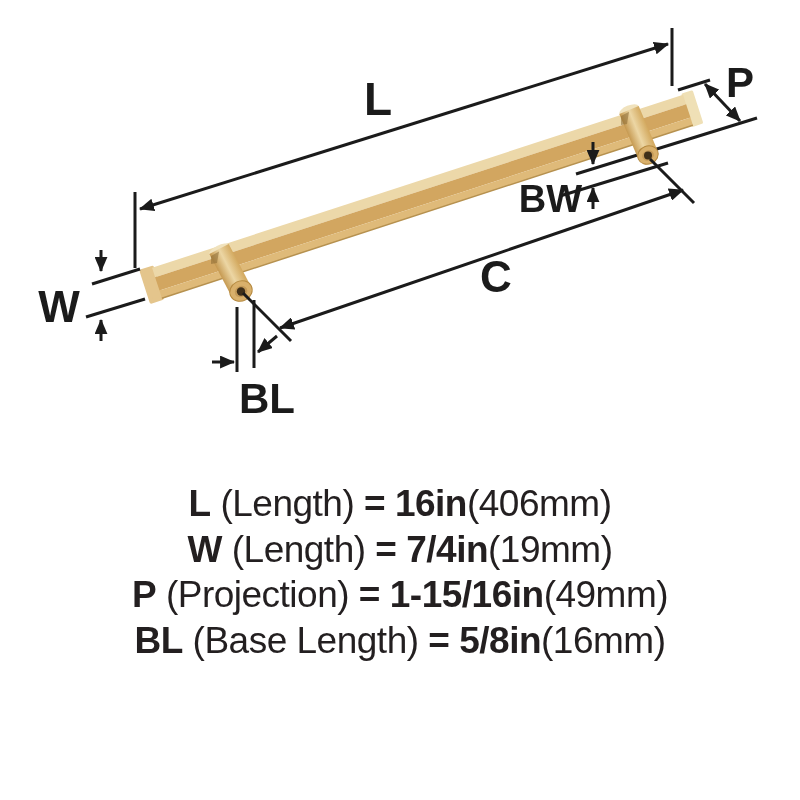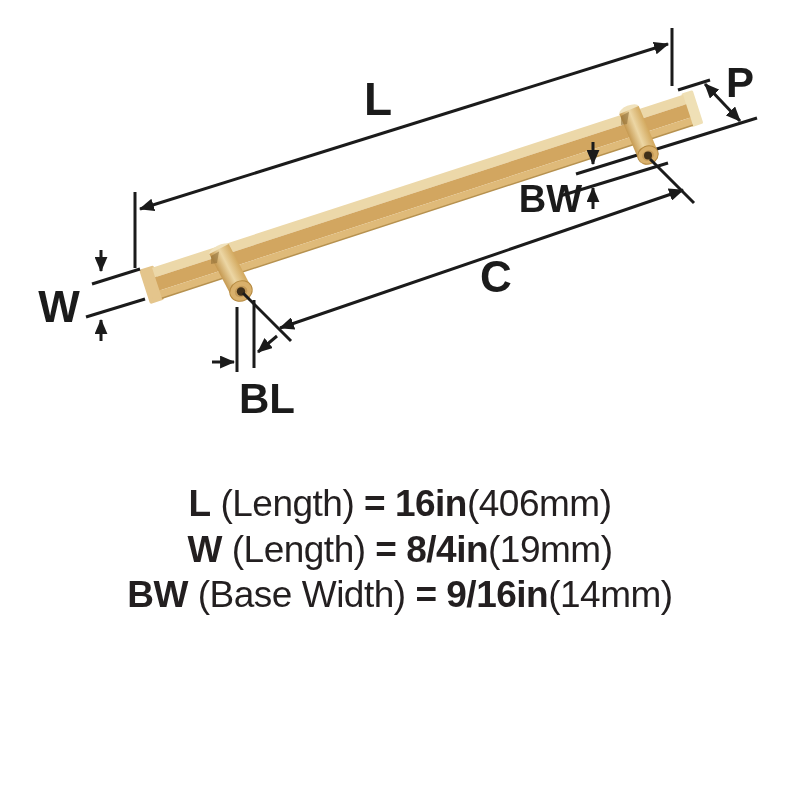--- a/index.html
+++ b/index.html
@@ -109,20 +109,25 @@
 
 <div class="specs">
   <div class="spec-line">
     <span class="b">L</span>
     <span class="r">(Length)</span>
     <span class="b">= 16in</span><span class="r">(406mm)</span>
   </div>
   <div class="spec-line">
     <span class="b">W</span>
     <span class="r">(Length)</span>
-    <span class="b">= 8/4in</span><span class="r">(19mm)</span>
+    <span class="b">= 7/4in</span><span class="r">(19mm)</span>
   </div>
   <div class="spec-line">
-    <span class="b">BW</span>
-    <span class="r">(Base Width)</span>
-    <span class="b">= 9/16in</span><span class="r">(14mm)</span>
+    <span class="b">P</span>
+    <span class="r">(Projection)</span>
+    <span class="b">= 1-15/16in</span><span class="r">(49mm)</span>
+  </div>
+  <div class="spec-line">
+    <span class="b">BL</span>
+    <span class="r">(Base Length)</span>
+    <span class="b">= 5/8in</span><span class="r">(16mm)</span>
   </div>
 </div>
 
 </body></html>

